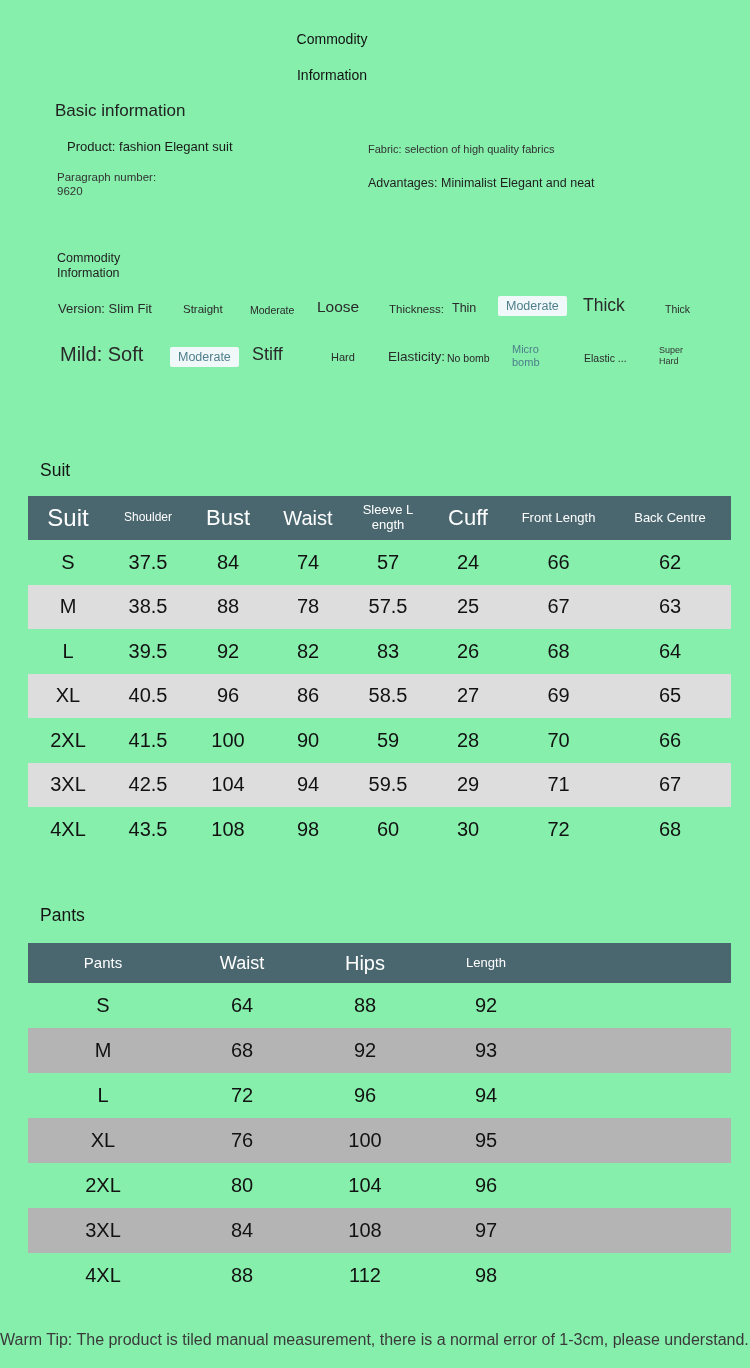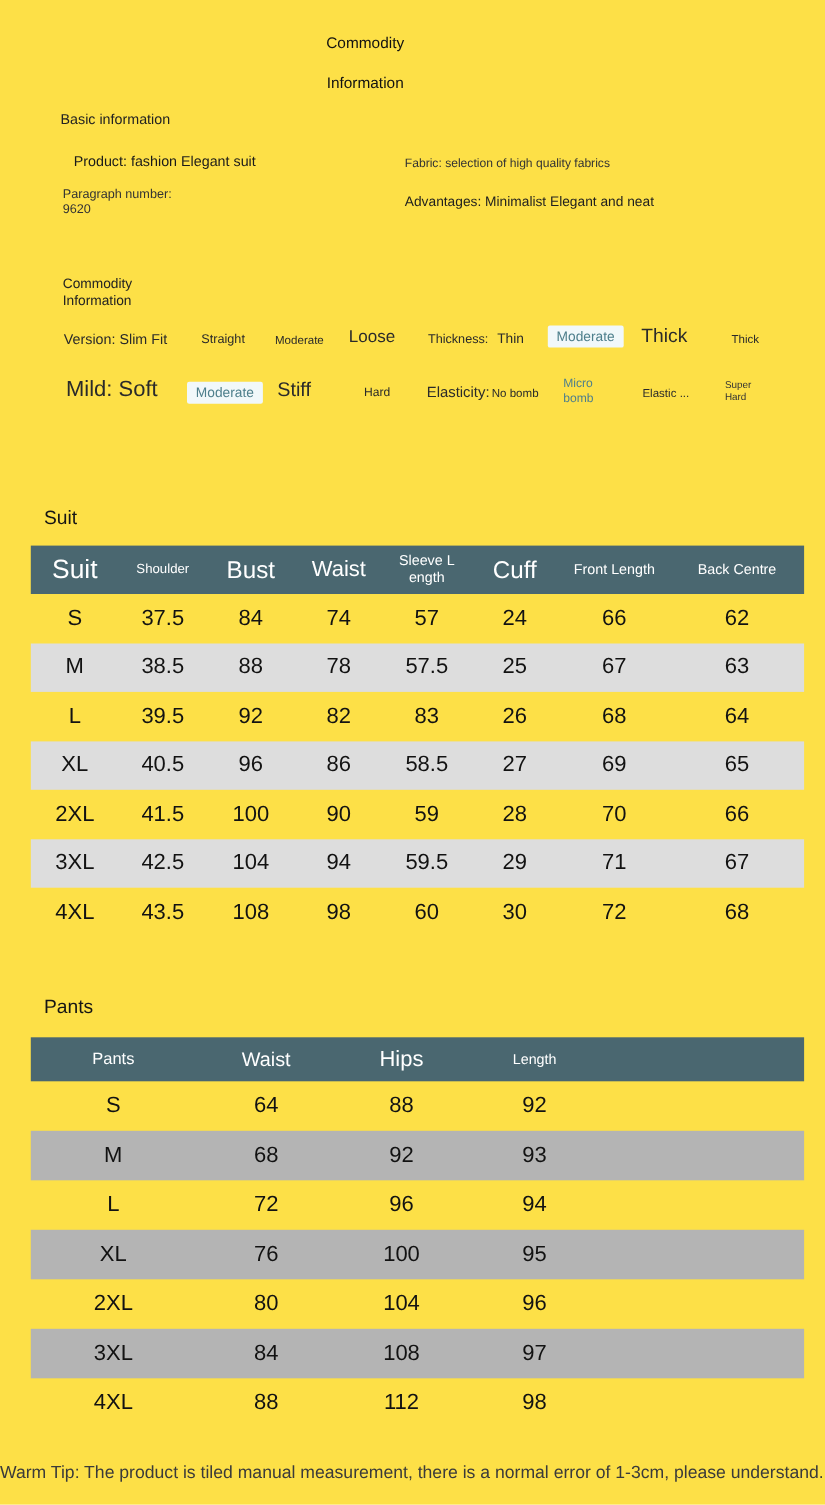--- a/index.html
+++ b/index.html
@@ -6,29 +6,29 @@
     --table-header-bg:#4a6770;
     --suit-stripe:#dddddd;
     --pants-stripe:#b4b4b4;
     --highlight-text:#4e7f8c;
     --highlight-bg:#f1f8fa;
     --ink:#1b1b1b;
   }
   *{margin:0;padding:0;box-sizing:border-box;}
   html,body{background:#ffffff;}
   body{font-family:"Liberation Sans",sans-serif;color:var(--ink);}
-  .page{position:relative;width:750px;height:1368px;background:#fde047;overflow:hidden;margin:0 auto;}
+  .page{position:relative;width:750px;height:1368px;background:#86efac;overflow:hidden;margin:0 auto;}
   .abs{position:absolute;white-space:nowrap;}
   .pre{white-space:pre-line;}
 
   
   .commodity-top{left:0;top:12px;width:664px;text-align:center;font-size:14px;line-height:18px;color:#111;}
   .page-title{left:0;top:53px;width:728px;text-align:center;font-family:"Liberation Serif",serif;font-size:21px;color:#111;}
 
-  .basic-label{left:55px;top:101px;font-size:13px;color:#222;}
+  .basic-label{left:55px;top:101px;font-size:17px;color:#222;}
   .product-line{left:67px;top:139px;font-size:13px;color:#1a1a1a;text-align:right;}
   .fabric-line{left:368px;top:143px;font-size:11px;color:#333;}
   .paragraph-line{left:57px;top:170px;font-size:11.5px;line-height:14px;color:#333;white-space:pre-line;}
   .advantages-line{left:368px;top:176px;font-size:12.5px;color:#1f1f1f;}
   .commodity-left{left:57px;top:251px;font-size:12.5px;line-height:15px;color:#222;white-space:pre-line;}
 
   
   .opt{position:absolute;color:#2a2a2a;}
   .hl{color:var(--highlight-text);background:var(--highlight-bg);padding:3px 8px;border-radius:2px;}
   .teal{color:var(--highlight-text);}

